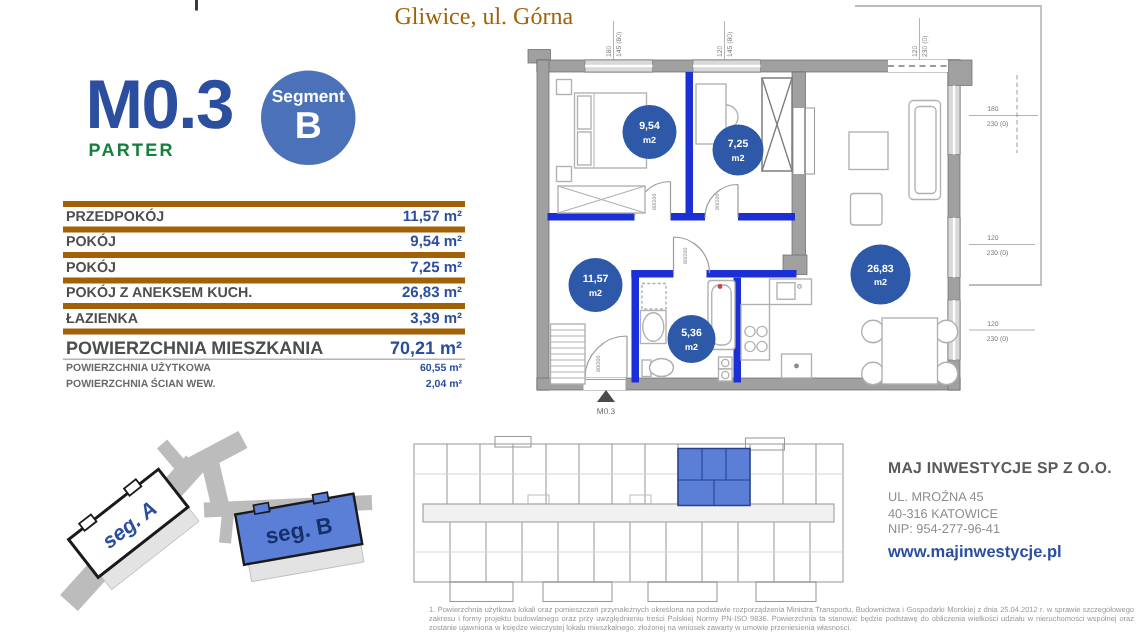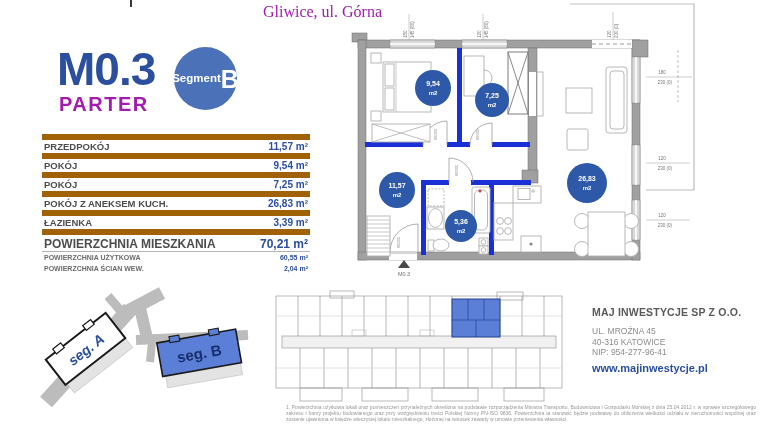--- a/index.html
+++ b/index.html
@@ -3,34 +3,34 @@
 <meta charset="utf-8">
 <style>
   html,body{margin:0;padding:0;background:#e9e9e9;}
   .canvas{position:relative;width:760px;height:428px;background:#ffffff;overflow:hidden;
           font-family:"Liberation Sans",sans-serif;}
   .abs{position:absolute;}
 
   
   .top-tick{left:130px;top:0;width:2px;height:7px;background:#3a3a3a;}
   .loc-title{left:0;top:3px;width:645px;text-align:center;
-             font-family:"Liberation Serif",serif;font-size:16px;color:#a21caf;}
+             font-family:"Liberation Serif",serif;font-size:16px;color:#a16207;}
 
   
   .unit-code{left:57px;top:42px;font-size:46px;font-weight:bold;color:#2b4f9e;letter-spacing:-1px;}
-  .unit-level{left:59px;top:93px;font-size:20px;font-weight:bold;color:#a21caf;letter-spacing:1.5px;}
+  .unit-level{left:59px;top:93px;font-size:12px;font-weight:bold;color:#15803d;letter-spacing:1.5px;}
   .badge{left:174px;top:47px;width:63px;height:63px;border-radius:50%;background:#4b72b8;
-         color:#fff;display:flex;align-items:center;justify-content:center;line-height:1;}
+         color:#fff;display:flex;flex-direction:column;align-items:center;justify-content:center;line-height:1;}
   .badge .w{font-size:11.5px;font-weight:bold;}
   .badge .l{font-size:25px;font-weight:bold;margin-top:1px;}
 
   
   .a-table{left:42px;top:134px;width:268px;}
   .t-row{display:flex;justify-content:space-between;align-items:center;
-         border-top:6px solid #a16207;height:13px;padding:0 2px;}
+         border-top:4px solid #a16207;height:13px;padding:0 2px;}
   .t-row .lab{font-size:9.5px;font-weight:bold;color:#4d4d4d;}
   .t-row .val{font-size:10px;font-weight:bold;color:#2b4f9e;}
   .t-row.total{height:16px;border-bottom:1px solid #b4b4b4;align-items:flex-end;}
   .t-row.total .lab{font-size:12px;}
   .t-row.total .val{font-size:12px;}
   .t-row.small{border-top:none;height:11px;}
   .t-row.small .lab{font-size:7px;color:#6a6a6a;}
   .t-row.small .val{font-size:7px;}
 
   

